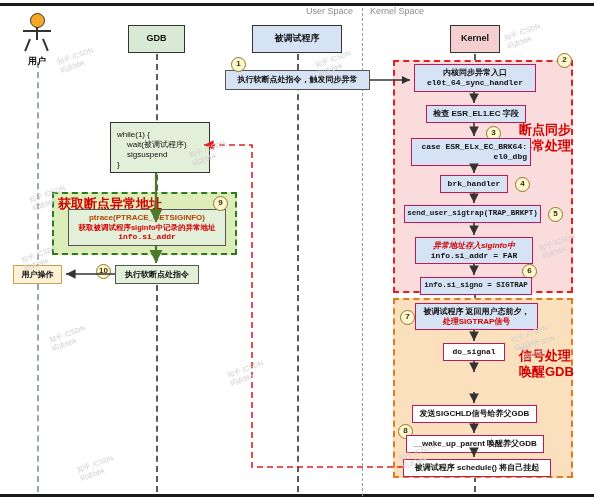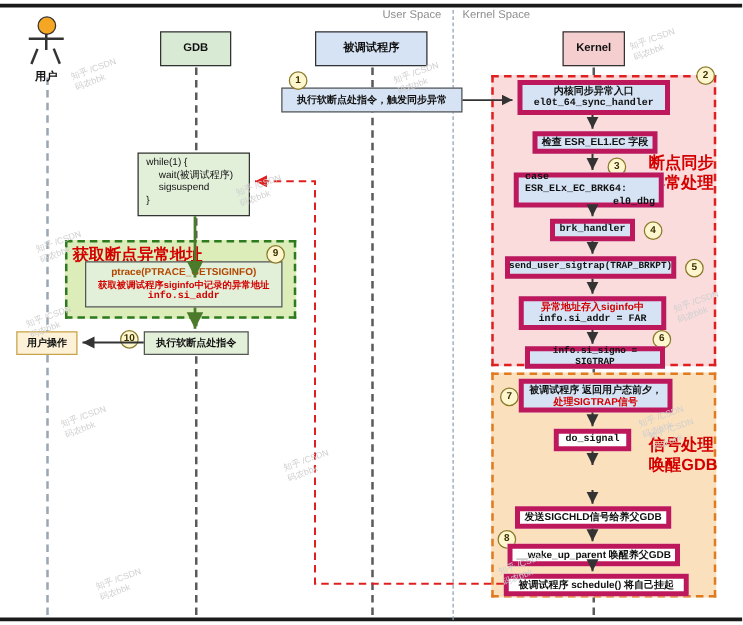--- a/index.html
+++ b/index.html
@@ -10,21 +10,21 @@
   .rule{position:absolute;left:0;width:594px;background:#1a1a1a;}
   .rule.top{top:3px;height:3px;}
   .rule.bot{bottom:3px;height:3px;}
 
   
   .node{position:absolute;box-sizing:border-box;display:flex;flex-direction:column;
         align-items:center;justify-content:center;text-align:center;
         font-size:8px;line-height:1.25;color:#111;padding:2px 3px;}
   .b-dark{border:1.4px solid #333;}
   .b-mid{border:1px solid #555;}
-  .b-blue{border:4px solid #be185d;}
+  .b-blue{border:1px solid #be185d;}
   .g-green{background:#d8ead3;}
   .g-blue{background:#d6e3f5;}
   .g-pink{background:#f5cfcf;}
   .g-cream{background:#fdf2d7;}
   .g-lgreen{background:#e2efd9;}
   .g-white{background:#ffffff;}
   .bold{font-weight:bold;}
   .mono{font-family:"Liberation Mono","DejaVu Sans Mono",monospace;}
   .red{color:#d40000;font-weight:bold;}
 
@@ -126,21 +126,21 @@
     <span class="mono" style="font-weight:bold;">el0_dbg</span>
   </div>
 
   <div class="node b-blue g-blue bold mono" style="left:440px;top:175px;width:68px;height:18px;">brk_handler</div>
   <div class="badge" style="left:515px;top:177px;">4</div>
 
   <div class="node b-blue g-blue bold mono" style="left:404px;top:205px;width:137px;height:18px;font-size:7.5px;">send_user_sigtrap(TRAP_BRKPT)</div>
   <div class="badge" style="left:548px;top:207px;">5</div>
 
   <div class="node b-blue g-blue" style="left:415px;top:237px;width:118px;height:27px;">
-    <span class="red" style="font-size:8px;">异常地址存入siginfo中</span>
+    <span class="red" style="font-size:8px;font-style:italic;">异常地址存入siginfo中</span>
     <span class="mono bold">info.si_addr = FAR</span>
   </div>
   <div class="badge" style="left:522px;top:264px;">6</div>
 
   <div class="node b-blue g-blue bold mono" style="left:420px;top:277px;width:112px;height:18px;font-size:7.5px;">info.si_signo = SIGTRAP</div>
 
   <div class="node b-blue g-blue" style="left:415px;top:303px;width:123px;height:27px;">
     <span class="bold">被调试程序 返回用户态前夕，</span>
     <span class="red" style="font-size:8px;">处理SIGTRAP信号</span>
   </div>
@@ -149,21 +149,21 @@
   <div class="node b-blue g-white bold mono" style="left:443px;top:343px;width:62px;height:18px;">do_signal</div>
 
 
   <div class="node b-blue g-white bold" style="left:412px;top:405px;width:125px;height:18px;">发送SIGCHLD信号给养父GDB</div>
 
   <div class="badge" style="left:398px;top:424px;">8</div>
   <div class="node b-blue g-white bold" style="left:406px;top:435px;width:138px;height:18px;">__wake_up_parent 唤醒养父GDB</div>
 
   <div class="node b-blue g-white bold" style="left:403px;top:459px;width:148px;height:18px;">被调试程序 schedule() 将自己挂起</div>
 
-  <div class="node b-dark g-lgreen" style="left:110px;top:122px;width:90px;height:51px;align-items:flex-start;text-align:left;padding-left:6px;justify-content:flex-start;">
+  <div class="node b-dark g-lgreen" style="left:110px;top:122px;width:100px;height:51px;align-items:flex-start;text-align:left;padding-left:6px;justify-content:flex-end;">
     <span>while(1) {</span>
     <span style="padding-left:10px;">wait(被调试程序)</span>
     <span style="padding-left:10px;">sigsuspend</span>
     <span>}</span>
   </div>
 
   <div class="node b-mid g-lgreen" style="left:68px;top:209px;width:158px;height:37px;">
     <span class="bold" style="color:#b34700;">ptrace(PTRACE_GETSIGINFO)</span>
     <span class="red" style="font-size:7.5px;">获取被调试程序siginfo中记录的异常地址</span>
     <span class="red mono">info.si_addr</span>

